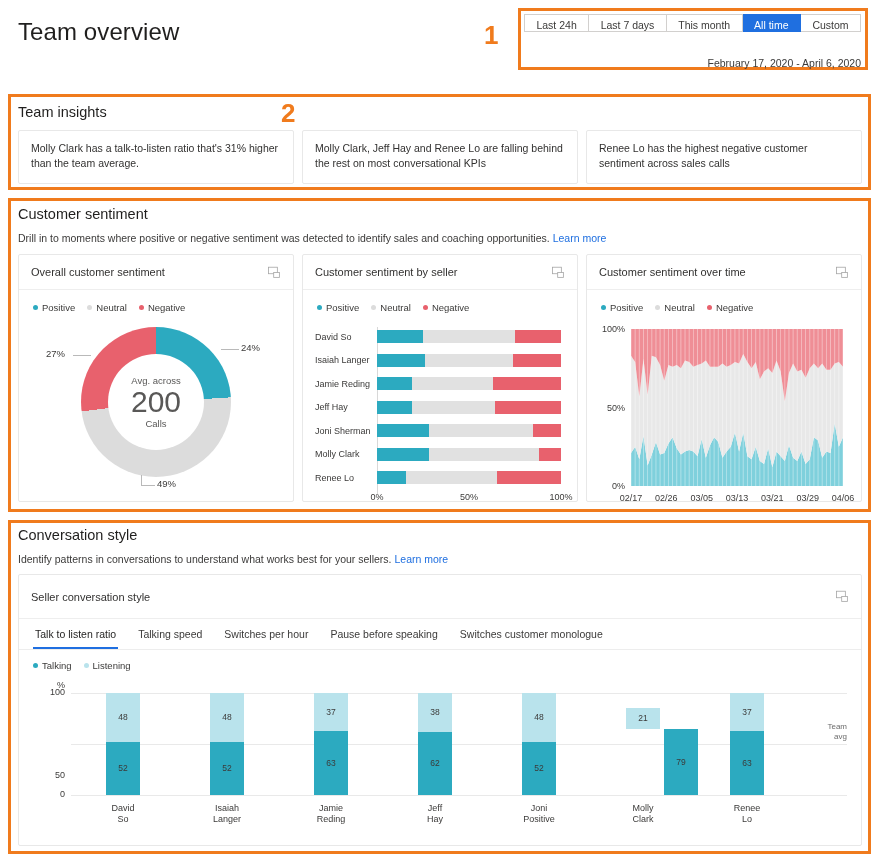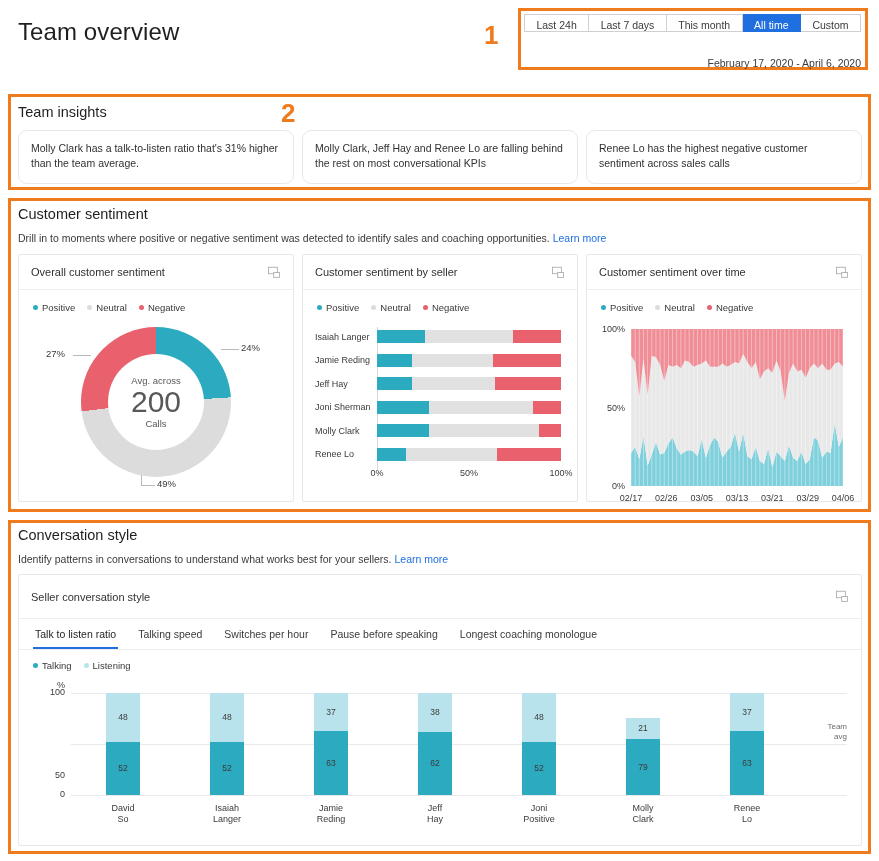--- a/index.html
+++ b/index.html
@@ -38,21 +38,21 @@
     margin-top: 25px; text-align: right; font-size: 10.5px; color: #3b3a39;
   }
   .panel-title { font-size: 14.5px; color: #201f1e; font-weight: 400; }
   .panel-sub   { font-size: 10.5px; color: #3b3a39; margin-top: 10px; }
   .lnk { color: #1f6fe0; cursor: pointer; }
 
   
   .insight-row { position: absolute; left: 18px; top: 130px; display: flex; gap: 8px; }
   .insight-card {
     width: 276px; height: 54px; background: #fff;
-    border: 1px solid #e8e8e8; border-radius: 9px;
+    border: 1px solid #e8e8e8; border-radius: 2px;
     padding: 10px 12px; font-size: 10.5px; line-height: 1.45; color: #323130;
   }
 
   
   .card {
     position: absolute; background: #fff; border: 1px solid #e8e8e8; border-radius: 2px;
   }
   .card-head {
     height: 35px; border-bottom: 1px solid #eee;
     display: flex; align-items: center; padding: 0 12px;
@@ -214,20 +214,27 @@
       <span>Neutral</span>
     </span>
     <span class="legend-item">
       <i class="dot" style="background:#E8616D"></i>
       <span>Negative</span>
     </span>
   </div>
 
   <div id="seller-bars" style="position:relative; margin:14px 16px 0 12px;">
       <div class="vaxis"></div>
+      <div class="sbar-row">
+        <div class="sbar-name">David So</div>
+        <div class="sbar-track">
+          <div class="sbar-seg" style="left: 0px; width: 25%; background: rgb(44, 170, 192);"></div>
+          <div class="sbar-seg" style="right: 0px; width: 25%; background: rgb(232, 97, 109);"></div>
+        </div>
+      </div>
       <div class="sbar-row">
         <div class="sbar-name">Isaiah Langer</div>
         <div class="sbar-track">
           <div class="sbar-seg" style="left: 0px; width: 26%; background: rgb(44, 170, 192);"></div>
           <div class="sbar-seg" style="right: 0px; width: 26%; background: rgb(232, 97, 109);"></div>
         </div>
       </div>
       <div class="sbar-row">
         <div class="sbar-name">Jamie Reding</div>
         <div class="sbar-track">
@@ -384,21 +391,21 @@
       <rect x="0.5" y="1.5" width="11" height="8" fill="none" stroke="#767676"></rect>
       <rect x="7" y="8" width="7" height="6" fill="#fff" stroke="#767676"></rect>
     </svg>
   </div>
 
   <div class="cs-tabs">
     <div class="cs-tab active">Talk to listen ratio</div>
     <div class="cs-tab">Talking speed</div>
     <div class="cs-tab">Switches per hour</div>
     <div class="cs-tab">Pause before speaking</div>
-    <div class="cs-tab">Longest coaching monologue</div>
+    <div class="cs-tab">Switches customer monologue</div>
   </div>
 
   <div class="legend" style="padding:10px 14px 0 14px;">
     <span class="legend-item">
       <i class="dot" style="background:#2CAAC0"></i>
       <span>Talking</span>
     </span>
     <span class="legend-item">
       <i class="dot" style="background:#B9E3EC"></i>
       <span>Listening</span>
@@ -433,21 +440,21 @@
         <div class="bar-seg" style="height: 63.24px; background: rgb(44, 170, 192);">62</div>
       </div>
       <div class="bar-xlbl" style="left: 367px; top: 124px;"><span>Jeff</span><br><span>Hay</span></div>
       <div class="bar-col" style="left: 489px; bottom: 34px; height: 102px; display: flex; flex-direction: column; justify-content: flex-end;">
         <div class="bar-seg" style="height: 48.96px; background: rgb(185, 227, 236);">48</div>
         <div class="bar-seg" style="height: 53.04px; background: rgb(44, 170, 192);">52</div>
       </div>
       <div class="bar-xlbl" style="left: 471px; top: 124px;"><span>Joni</span><br><span>Positive</span></div>
       <div class="bar-col" style="left: 593px; bottom: 34px; height: 102px; display: flex; flex-direction: column; justify-content: flex-end;">
         <div class="bar-seg" style="height: 21.42px; background: rgb(185, 227, 236);">21</div>
-        <div class="bar-seg" style="height: 56px; background: rgb(44, 170, 192);">79</div>
+        <div class="bar-seg" style="height: 66px; background: rgb(44, 170, 192); margin-left: 38px;">79</div>
       </div>
       <div class="bar-xlbl" style="left: 575px; top: 124px;"><span>Molly</span><br><span>Clark</span></div>
       <div class="bar-col" style="left: 697px; bottom: 34px; height: 102px; display: flex; flex-direction: column; justify-content: flex-end;">
         <div class="bar-seg" style="height: 37.74px; background: rgb(185, 227, 236);">37</div>
         <div class="bar-seg" style="height: 64.26px; background: rgb(44, 170, 192);">63</div>
       </div>
       <div class="bar-xlbl" style="left: 679px; top: 124px;"><span>Renee</span><br><span>Lo</span></div>
       <div class="teamavg-lbl" style="right: 0px; top: 43px; width: 46px;"><span>Team</span><br><span>avg</span></div>
     </div>
 </div>

